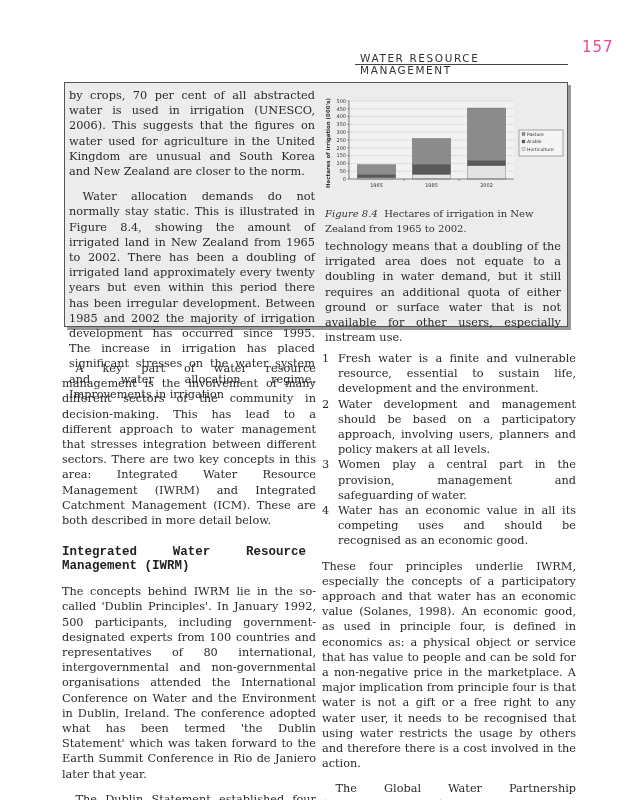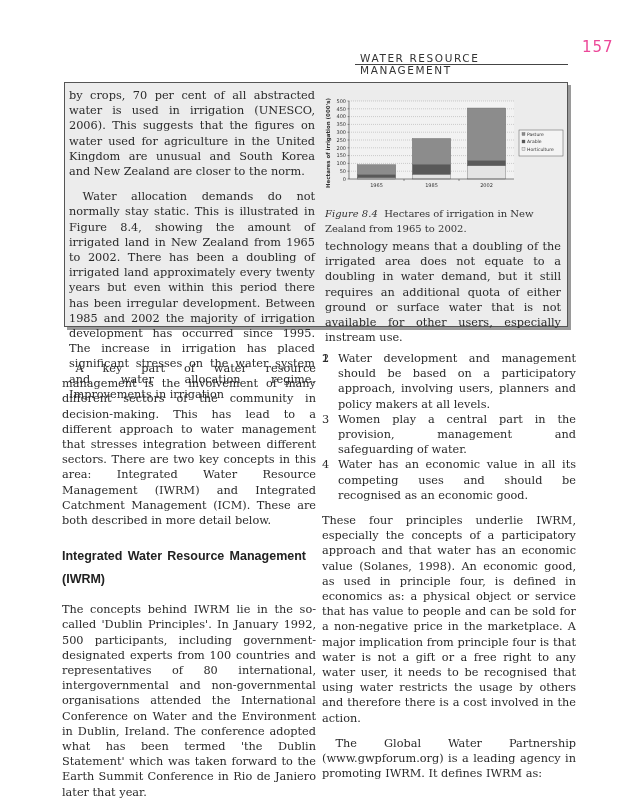--- a/index.html
+++ b/index.html
@@ -18,22 +18,22 @@
   .box .right { position: absolute; left: 260px; top: 156px; width: 236px; }
   .caption { position: absolute; left: 260px; top: 123px; width: 236px; font-size: 10px; line-height: 15px; color: #333; }
   .caption .fig-label { font-style: italic; }
   p { margin: 0; }
   .indent { text-indent: 1.2em; margin-top: 10px; }
 
   .chart { position: absolute; left: 256px; top: 8px; width: 245px; height: 105px; }
 
   .main-left { position: absolute; left: 62px; top: 351px; width: 254px; }
   .main-right { position: absolute; left: 322px; top: 351px; width: 254px; }
-  .section-heading { font-family: Liberation Sans, sans-serif; font-weight: bold; font-size: 12.5px;
-        line-height: 23px; margin: 17px 10px 11px 0; color: #222; }
+  .section-heading { font-family: Liberation Mono, monospace; font-weight: bold; font-size: 12.5px;
+        line-height: 14px; margin: 17px 10px 11px 0; color: #222; }
   .numbered-list { list-style: none; margin: 0; padding: 0; }
   .numbered-list li { position: relative; padding-left: 16px; }
   .numbered-list li .num { position: absolute; left: 0; top: 0; }
   .gap { height: 10px; }
 </style>
 </head>
 <body>
 
 <div class="running-head">WATER RESOURCE MANAGEMENT</div>
 <div class="page-number">157</div>
@@ -129,21 +129,21 @@
 
 <div class="main-left col-text">
   <p class="indent">A key part of water resource management is the involvement of many different sectors of the community in decision-making. This has lead to a different approach to water management that stresses integration between different sectors. There are two key concepts in this area: Integrated Water Resource Management (IWRM) and Integrated Catchment Management (ICM). These are both described in more detail below.</p>
   <div class="section-heading">Integrated Water Resource Management (IWRM)</div>
   <p>The concepts behind IWRM lie in the so-called 'Dublin Principles'. In January 1992, 500 participants, including government-designated experts from 100 countries and representatives of 80 international, intergovernmental and non-governmental organisations attended the International Conference on Water and the Environment in Dublin, Ireland. The conference adopted what has been termed 'the Dublin Statement' which was taken forward to the Earth Summit Conference in Rio de Janiero later that year.</p>
   <p class="indent">The Dublin Statement established four guiding principles for managing freshwater resources, namely:</p>
 </div>
 
 <div class="main-right col-text">
   <ol class="numbered-list">
-    <li><span class="num">1</span></li>
+    <li><span class="num">1</span><span>Fresh water is a finite and vulnerable resource, essential to sustain life, development and the environment.</span></li>
     <li><span class="num">2</span><span>Water development and management should be based on a participatory approach, involving users, planners and policy makers at all levels.</span></li>
     <li><span class="num">3</span><span>Women play a central part in the provision, management and safeguarding of water.</span></li>
     <li><span class="num">4</span><span>Water has an economic value in all its competing uses and should be recognised as an economic good.</span></li>
   </ol>
   <div class="gap"></div>
   <p>These four principles underlie IWRM, especially the concepts of a participatory approach and that water has an economic value (Solanes, 1998). An economic good, as used in principle four, is defined in economics as: a physical object or service that has value to people and can be sold for a non-negative price in the marketplace. A major implication from principle four is that water is not a gift or a free right to any water user, it needs to be recognised that using water restricts the usage by others and therefore there is a cost involved in the action.</p>
   <p class="indent">The Global Water Partnership (www.gwpforum.org) is a leading agency in promoting IWRM. It defines IWRM as:</p>
 </div>
 
 </body></html>

